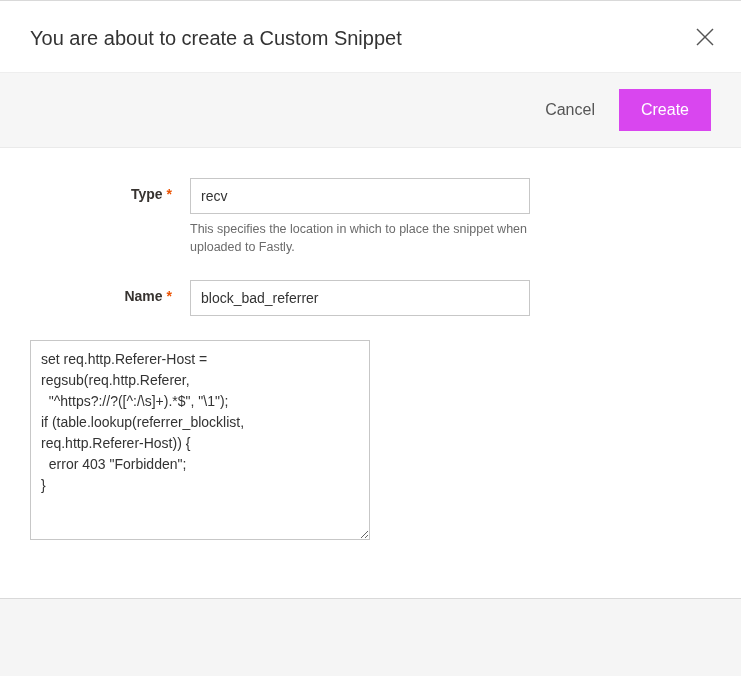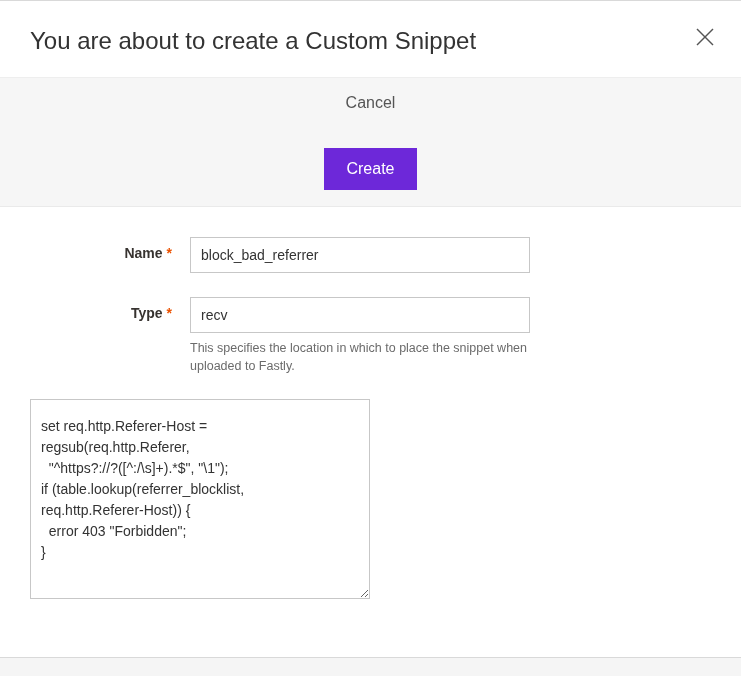--- a/index.html
+++ b/index.html
@@ -17,21 +17,21 @@
     border-bottom: 1px solid #d9d9d9;
     box-shadow: 0 1px 4px rgba(0,0,0,0.1);
     position: relative;
   }
   .header {
     padding: 26px 30px 22px 30px;
     position: relative;
     border-bottom: 1px solid #eee;
   }
   .title {
-    font-size: 24px;
+    font-size: 20px;
     font-weight: 400;
     color: #333;
     margin: 0;
   }
   .close-btn {
     position: absolute;
     top: 22px;
     right: 22px;
     width: 28px;
     height: 28px;
@@ -42,39 +42,37 @@
   }
   .close-btn svg { stroke: #555; stroke-width: 1.5; }
   .toolbar {
     background: #f6f6f6;
     border-bottom: 1px solid #eaeaea;
     padding: 16px 30px;
     display: flex;
     justify-content: flex-end;
     align-items: center;
     gap: 24px;
-    flex-direction: column;
   }
   .btn-cancel {
     font-size: 16px;
     color: #555;
     cursor: pointer;
     background: none;
     border: none;
     padding: 0;
   }
   .btn-create {
-    background: #6d28d9;
+    background: #d946ef;
     color: #fff;
     border: none;
     font-size: 16px;
     padding: 12px 22px;
     cursor: pointer;
     font-weight: 500;
-    margin-top: 12px;
   }
   .form {
     padding: 30px 60px 30px 30px;
   }
   .row {
     display: flex;
     align-items: flex-start;
     margin-bottom: 24px;
   }
   .label-col {
@@ -97,21 +95,21 @@
     padding: 6px 10px;
     font-size: 14px;
     font-family: inherit;
     color: #333;
     background: #fff;
   }
   .text-area {
     width: 340px;
     height: 200px;
     border: 1px solid #c7c7c7;
-    padding: 16px 10px;
+    padding: 8px 10px;
     font-size: 14px;
     font-family: inherit;
     color: #333;
     resize: both;
     line-height: 1.5;
     background: #fff;
   }
   .hint {
     width: 340px;
     font-size: 12.5px;
@@ -137,34 +135,34 @@
 
   <div class="toolbar">
     <button class="btn-cancel">Cancel</button>
     <button class="btn-create">Create</button>
   </div>
 
   <div class="form">
 
     <div class="row">
       <div class="label-col">
-        <span>Name</span><span class="req">*</span>
+        <span>Type</span><span class="req">*</span>
       </div>
       <div class="field-col">
-        <input type="text" class="text-input" value="block_bad_referrer" style="">
+        <input type="text" class="text-input" value="recv" style="">
+        <div class="hint">This specifies the location in which to place the snippet when uploaded to Fastly.</div>
       </div>
     </div>
 
     <div class="row">
       <div class="label-col">
-        <span>Type</span><span class="req">*</span>
+        <span>Name</span><span class="req">*</span>
       </div>
       <div class="field-col">
-        <input type="text" class="text-input" value="recv" style="">
-        <div class="hint">This specifies the location in which to place the snippet when uploaded to Fastly.</div>
+        <input type="text" class="text-input" value="block_bad_referrer" style="">
       </div>
     </div>
 
 
     <div class="row">
       <div class="field-col">
         <textarea class="text-area" style="">set req.http.Referer-Host =
 regsub(req.http.Referer,
   "^https?://?([^:/\s]+).*$", "\1");
 if (table.lookup(referrer_blocklist,

